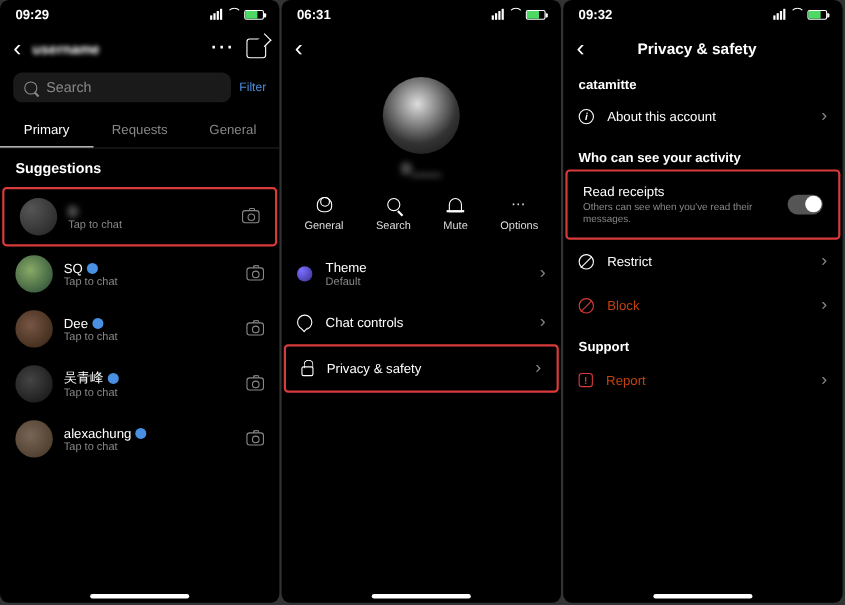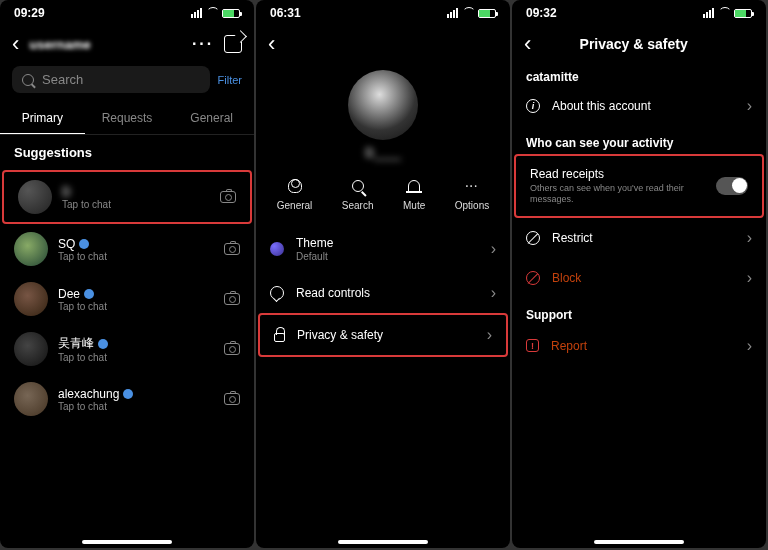--- a/index.html
+++ b/index.html
@@ -230,21 +230,21 @@
   <div class="setting-row">
     <span class="ic-theme"></span>
     <div class="txt">
       <div>Theme</div>
       <div class="setting-sub">Default</div>
     </div>
     <span class="chev">›</span>
   </div>
   <div class="setting-row">
     <span class="ic-chat"></span>
-    <div class="txt">Read controls</div>
+    <div class="txt">Chat controls</div>
     <span class="chev">›</span>
   </div>
   <div class="hl">
     <div class="setting-row">
       <span class="ic-lock"></span>
       <div class="txt">Privacy &amp; safety</div>
       <span class="chev">›</span>
     </div>
   </div>
   <div class="home-ind"></div>

